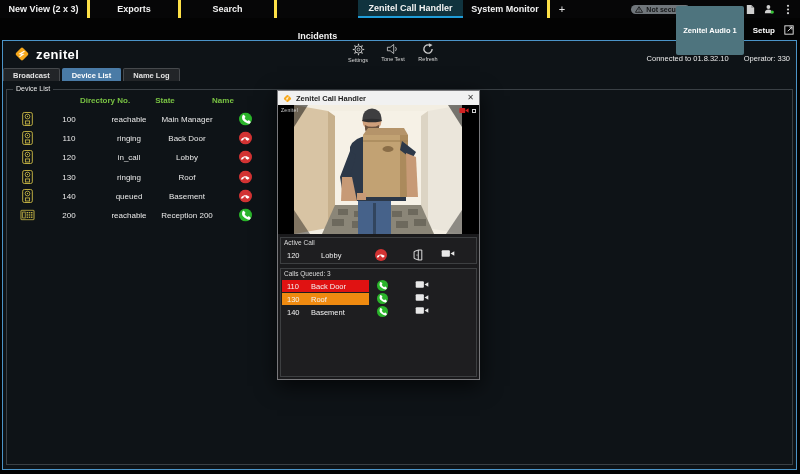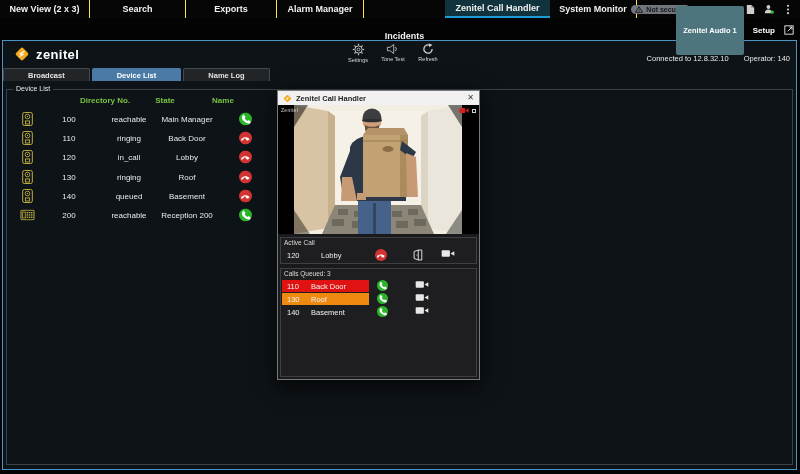--- a/index.html
+++ b/index.html
@@ -4,21 +4,21 @@
 <style>
   * { margin:0; padding:0; box-sizing:border-box; }
   body { background:#000; }
   .screen { position:relative; width:800px; height:474px; background:#030303; overflow:hidden;
             font-family:"Liberation Sans", sans-serif; }
 
   
   .topbar { position:absolute; left:0; top:0; width:800px; height:18px; background:#060607;
             display:flex; align-items:stretch; }
   .tb-item { display:flex; align-items:center; justify-content:center; font-size:9px; font-weight:bold;
-             color:#f2f2f2; border-right:1px solid #fde047; cursor:default; }
+             color:#f2f2f2; border-right:3px solid #fde047; cursor:default; }
   .tb-item.nosep { border-right:none;margin-top:36px; }
   .tb-item.active { background:#10333e; border-right:none; border-bottom:2px solid #1f9cd8; }
   .tb-plus { display:flex; align-items:center; justify-content:center; width:24px; font-size:11px; color:#e8e8e8; }
   .tb-right { position:absolute; right:0; top:0; height:18px; display:flex; align-items:center; gap:7px; padding-right:6px; }
   .ns-badge { display:flex; align-items:center; gap:3px; background:#70767b; color:#17191b;
               font-size:7px; font-weight:bold; border-radius:7px; padding:1px 7px 1px 4px; }
   .tb-time { font-size:8px; color:#f0f0f0; }
   .tb-ico { display:flex; align-items:center; justify-content:center; width:12px; height:14px; }
 
   
@@ -30,21 +30,21 @@
   .panel { position:absolute; left:2px; top:40px; width:795px; height:430px;
            border:1px solid #4b94c8; background:#0e1317; }
   .brand { position:absolute; left:11px; top:5px; display:flex; align-items:center; gap:6px; }
   .brand-text { font-size:13px; font-weight:600; color:#fff; letter-spacing:.4px; }
   .toolbar { position:absolute; left:342px; top:2px; display:flex; gap:9px; }
   .tool-btn { display:flex; flex-direction:column; align-items:center; gap:1px; width:26px; cursor:default; }
   .tool-btn .lbl { font-size:5.5px; color:#d8d8d8; white-space:nowrap; }
   .conn-info { position:absolute; right:6px; top:13px; display:flex; gap:15px; font-size:7.5px; color:#eaeaea; }
 
   .tabstrip { position:absolute; left:0; top:26px; height:14px; display:flex; align-items:flex-end; }
-  .tab { height:13px; display:flex; align-items:center; padding:0 24px; font-size:7.5px; font-weight:bold; color:#e2e2e2;
+  .tab { height:13px; display:flex; align-items:center; padding:0 9px; font-size:7.5px; font-weight:bold; color:#e2e2e2;
          background:#222528; border:1px solid #46494c; border-bottom:none; border-radius:2px 2px 0 0; margin-right:2px; }
   .tab.active { background:#4a7ba6; border-color:#4a7ba6; color:#fff; }
 
   .content { position:absolute; left:0; top:40px; right:0; bottom:0; background:#0e1317; }
   .groupbox { position:absolute; left:3px; top:8px; right:3px; bottom:4px; border:1px solid #3a4045; }
   .gb-label { position:absolute; left:6px; top:-5px; font-size:7px; color:#e8e8e8; background:#0e1317; padding:0 3px; }
 
   .thead { position:absolute; left:0; top:6px; height:11px; width:100%; }
   .thead span { position:absolute; font-size:8px; font-weight:bold; color:#79c243; text-align:center;margin-left:36px; }
   .col-no    { left:33px;  width:58px; }
@@ -83,23 +83,22 @@
   .q-no { left:5px; } .q-name { left:29px; }
   .q-ico { position:absolute; top:1px; z-index:2; display:flex; align-items:center; }
 </style>
 </head>
 <body>
 
 <div class="screen">
 
   <div class="topbar">
     <div class="tb-item" style="width:90px">New View (2 x 3)</div>
+    <div class="tb-item" style="width:91px">Exports</div>
     <div class="tb-item" style="width:96px">Search</div>
-    <div class="tb-item" style="width:91px">Exports</div>
-    <div class="tb-item" style="width:87px">Alarm Manager</div>
     <div class="tb-item nosep" style="width:81px">Incidents</div>
     <div class="tb-item active" style="width:105px">Zenitel Call Handler</div>
     <div class="tb-item" style="width:87px">System Monitor</div>
     <div class="tb-plus">+</div>
     <div class="tb-right">
       <div class="ns-badge">
         <span style="display:flex">
           <svg viewBox="0 0 12 10" width="8" height="7">
               <polygon points="6,0.8 11.4,9.2 0.6,9.2" fill="none" stroke="#17191b" stroke-width="1.3"></polygon>
               <rect x="5.5" y="3.4" width="1.1" height="3" fill="#17191b"></rect>
@@ -188,22 +187,22 @@
           <svg viewBox="0 0 16 16" width="12" height="12">
               <path d="M13.5,8 A5.5,5.5 0 1 1 10.6,3.2" fill="none" stroke="#c9c9c9" stroke-width="1.8"></path>
               <polygon points="9,0.4 14,2.6 9.5,5.6" fill="#c9c9c9"></polygon>
             </svg>
         </span>
         <span class="lbl">Refresh</span>
       </div>
     </div>
 
     <div class="conn-info">
-      <span>Connected to 12.8.32.10</span>
-      <span>Operator: 140</span>
+      <span>Connected to 01.8.32.10</span>
+      <span>Operator: 330</span>
     </div>
 
     <div class="tabstrip">
       <div class="tab">Broadcast</div>
       <div class="tab active">Device List</div>
       <div class="tab">Name Log</div>
     </div>
 
     <div class="content">
       <div class="groupbox">

